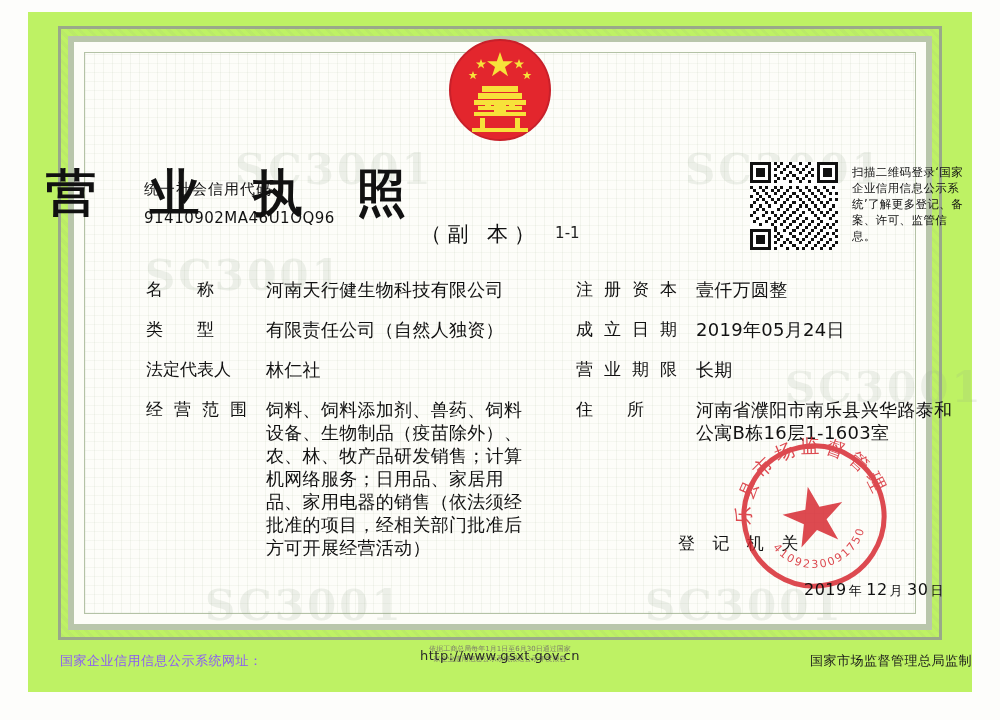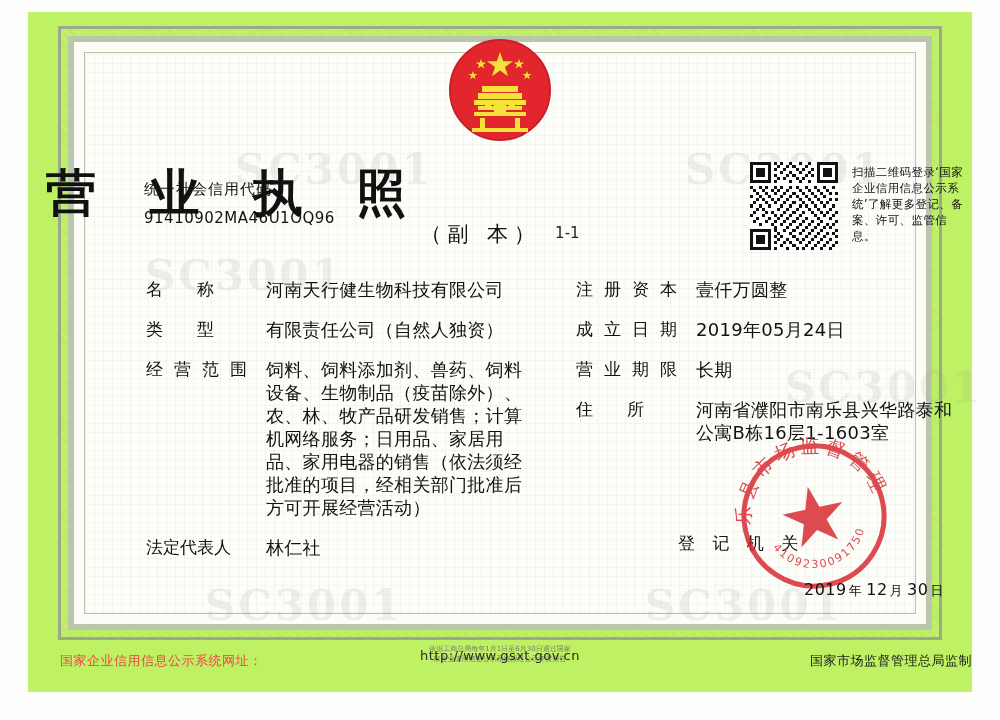--- a/index.html
+++ b/index.html
@@ -252,21 +252,21 @@
     text-align: center;
     font-size: 13px;
     color: #2a2a2a;
     letter-spacing: 0.5px;
   }
   .foot-left {
     position: absolute;
     left: 60px;
     top: 652px;
     font-size: 13px;
-    color: #ef4444;
+    color: #8b5cf6;
     letter-spacing: 0.5px;
   }
   .foot-right {
     position: absolute;
     right: 28px;
     top: 652px;
     font-size: 13px;
     color: #1a1a1a;
     letter-spacing: 0.5px;
   }
@@ -568,26 +568,26 @@
       <div class="col-left">
         <div class="field">
           <div class="f-label lbl-5">名　　称</div>
           <div class="f-value">河南天行健生物科技有限公司</div>
         </div>
         <div class="field">
           <div class="f-label lbl-5">类　　型</div>
           <div class="f-value">有限责任公司（自然人独资）</div>
         </div>
         <div class="field">
+          <div class="f-label lbl-5">法定代表人</div>
+          <div class="f-value">林仁社</div>
+        </div>
+        <div class="field">
           <div class="f-label lbl-4">经营范围</div>
           <div class="f-value scope-value">饲料、饲料添加剂、兽药、饲料设备、生物制品（疫苗除外）、农、林、牧产品研发销售；计算机网络服务；日用品、家居用品、家用电器的销售（依法须经批准的项目，经相关部门批准后方可开展经营活动）</div>
-        </div>
-        <div class="field">
-          <div class="f-label lbl-5">法定代表人</div>
-          <div class="f-value">林仁社</div>
         </div>
       </div>
 
       <div class="col-right">
         <div class="field">
           <div class="f-label lbl-4">注册资本</div>
           <div class="f-value">壹仟万圆整</div>
         </div>
         <div class="field">
           <div class="f-label lbl-4">成立日期</div>

